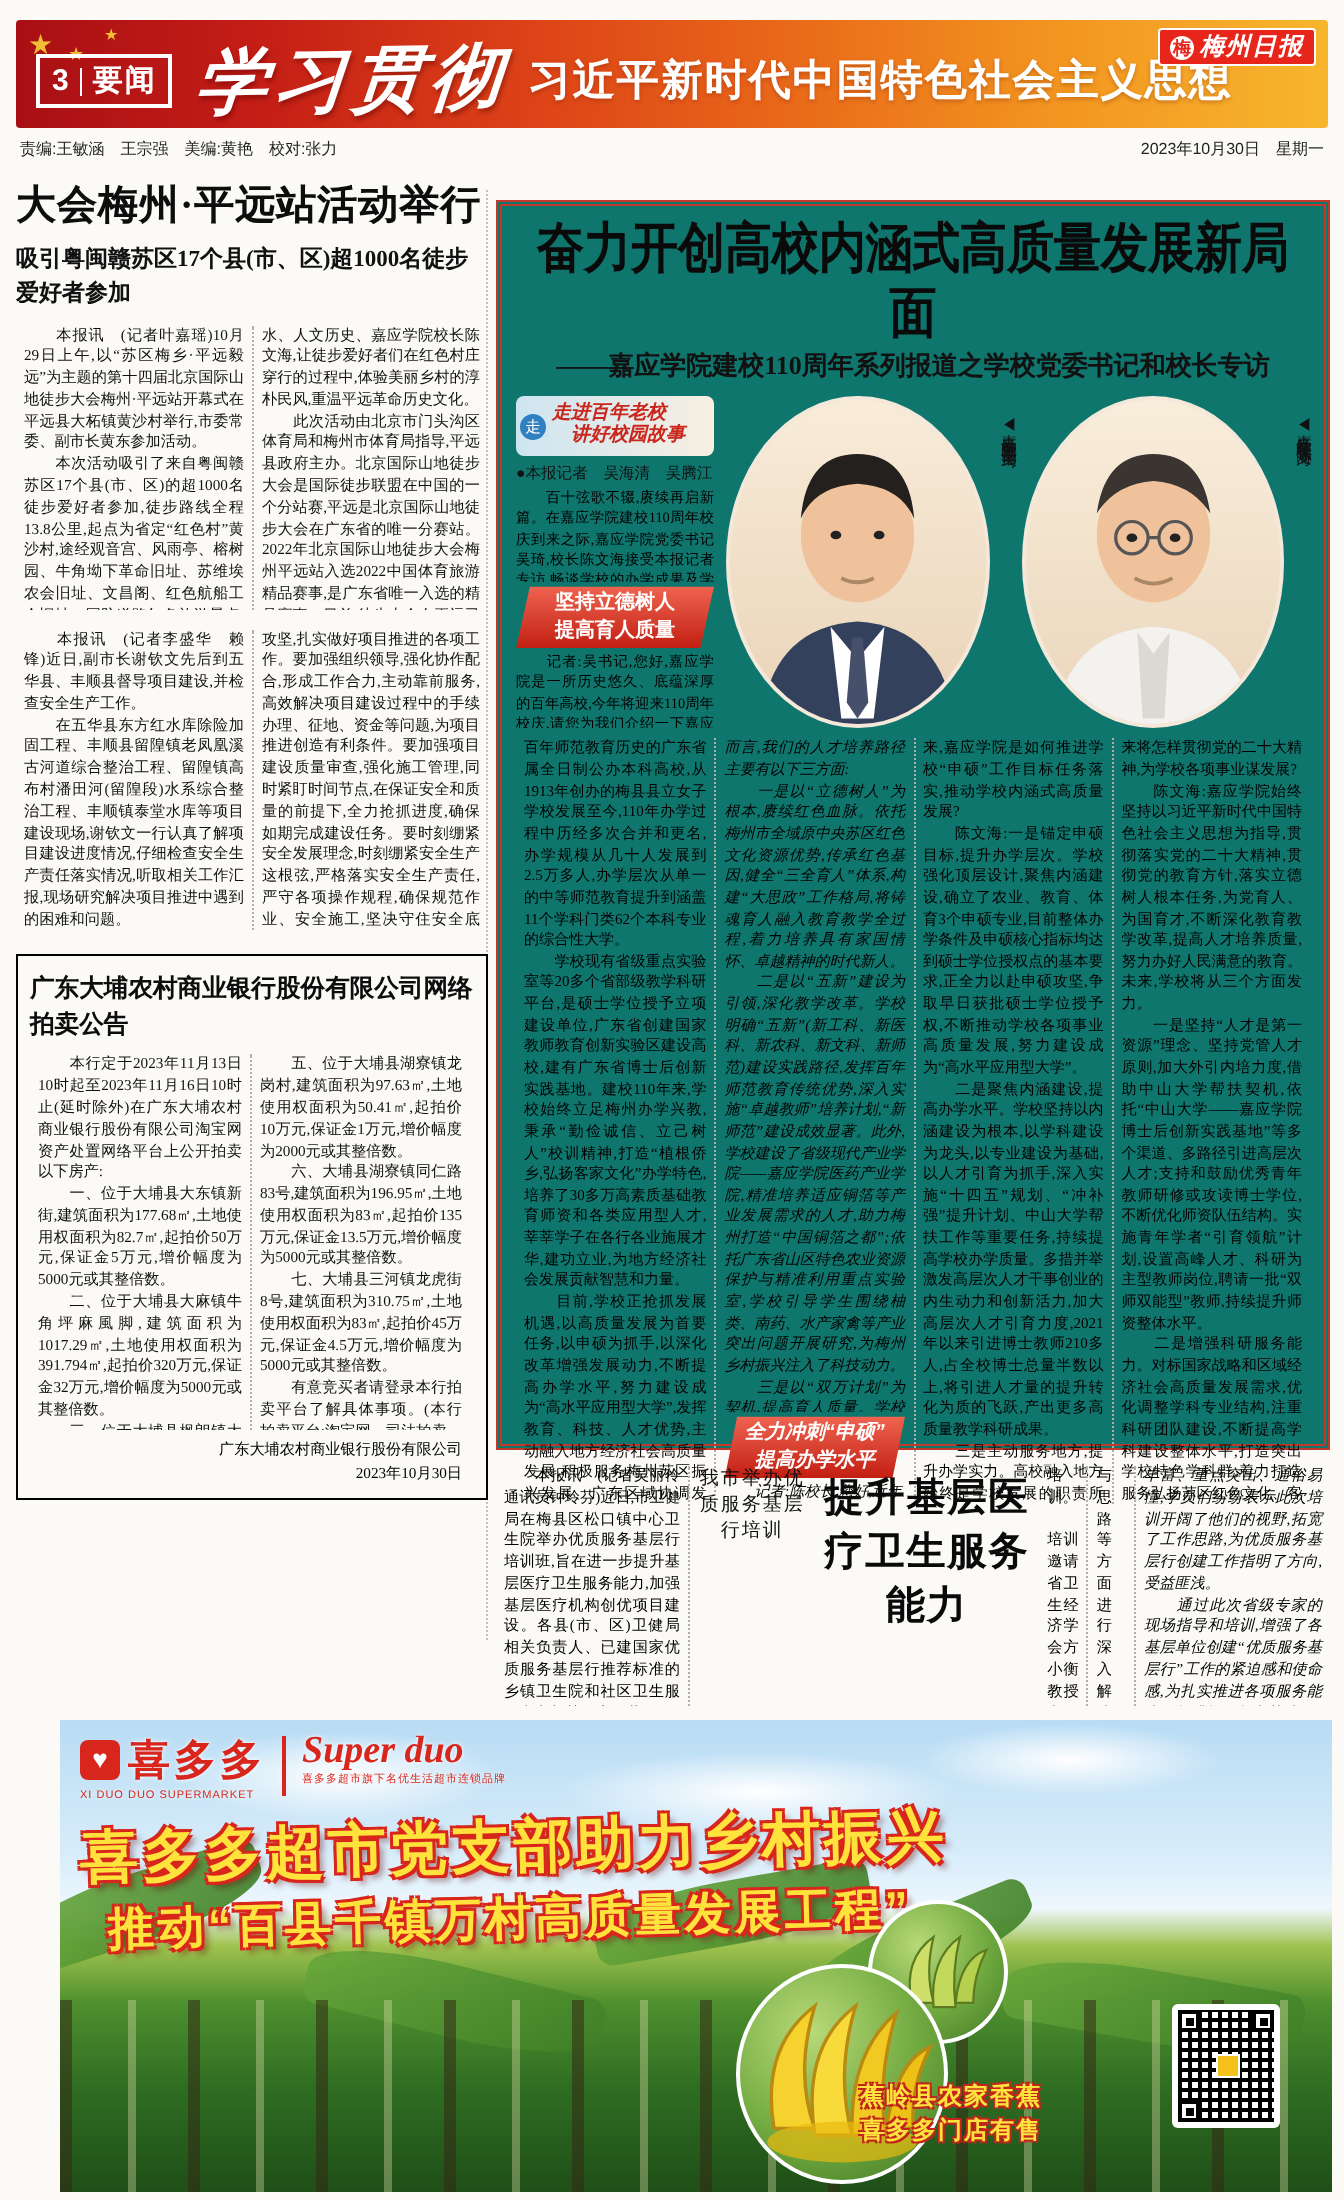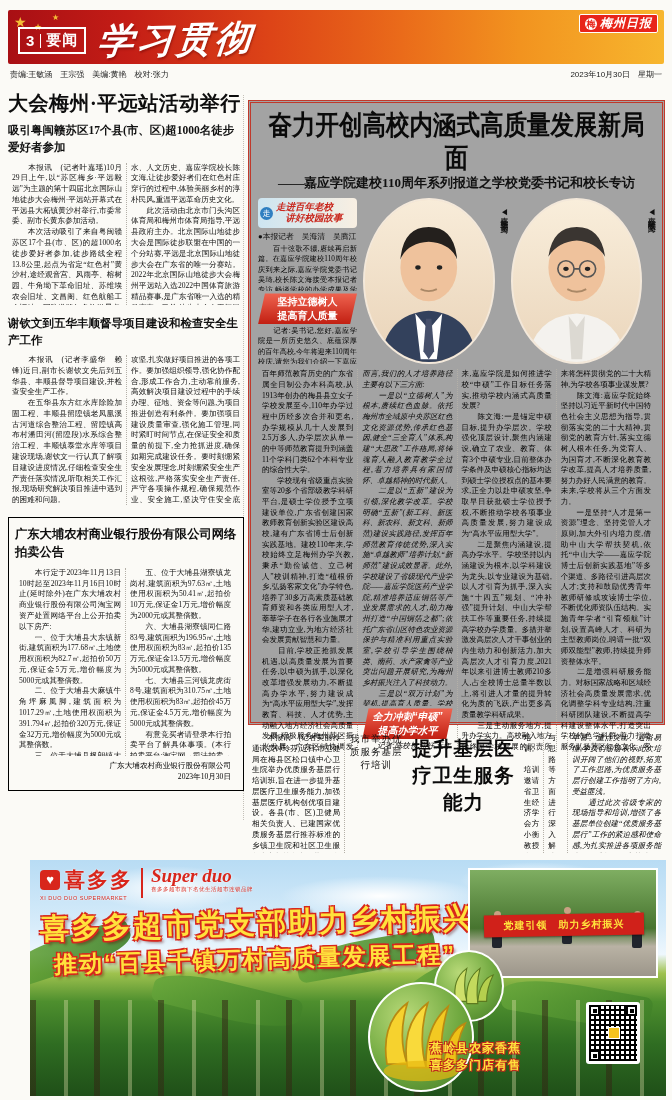--- a/index.html
+++ b/index.html
@@ -75,21 +75,21 @@
     margin-top:12px; border:1.5px solid #000; padding:7px 6px; background:#fbfaf6;
   }
   #auction-hl { font-size:12.3px; font-weight:900; line-height:1.5; color:#0d0d0d; font-family:"Liberation Sans",sans-serif; }
   #auction-body { margin-top:6px; height:188px; }
   #auction-body .bcol { width:110px; height:188px; }
   #auction-sign { margin-top:4px; font-size:7.6px; text-align:right; line-height:1.5; padding-right:6px; }
 
   
   #feature {
     position:absolute; left:248px; top:100px; width:417px; height:625px;
-    border:3px double #c0392b; background:#a3a3a3; padding:6px 7px;
+    border:3px double #c0392b; background:#0f766e; padding:6px 7px;
   }
   #feature-hl {
     font-size:23.5px; font-weight:900; text-align:center; color:#0a0a0a;
     letter-spacing:0px; line-height:1.2; transform:scaleY(1.15); transform-origin:top;
   }
   #feature-sub { font-size:13px; font-weight:bold; text-align:center; margin-top:9px; color:#111; }
   #feature-row1 { display:flex; margin-top:6px; height:166px; }
   #intro-col { width:102px; display:flex; flex-direction:column; padding-right:3px; }
   #series-badge {
     background:linear-gradient(90deg,#cde5f1,#f8efe2); border-radius:4px;
@@ -210,20 +210,21 @@
     <span class="banner-star" style="left:6px;top:4px;">★</span>
     <span class="banner-star" style="left:26px;top:12px;font-size:9px;">★</span>
     <span class="banner-star" style="left:44px;top:3px;font-size:8px;">★</span>
     <div id="banner-row">
       <div id="page-tag">
         <span>3</span>
         <span class="sep"></span>
         <span>要闻</span>
       </div>
       <div id="calligraphy">学习贯彻</div>
+      <div id="banner-slogan">习近平新时代中国特色社会主义思想</div>
     </div>
     <div id="paper-logo">
       <span class="glyph">梅</span>
       <span class="name">梅州日报</span>
     </div>
   </div>
 
   <div id="editors-row">
     <span>责编:王敏涵　王宗强　美编:黄艳　校对:张力</span>
     <span>2023年10月30日　星期一</span>
@@ -240,21 +241,20 @@
       <div id="hiking-sub">吸引粤闽赣苏区17个县(市、区)超1000名徒步爱好者参加</div>
       <div id="hiking-body" class="body-cols">
         <div class="bcol flow">　　本报讯　(记者叶嘉瑶)10月29日上午,以“苏区梅乡·平远毅远”为主题的第十四届北京国际山地徒步大会梅州·平远站开幕式在平远县大柘镇黄沙村举行,市委常委、副市长黄东参加活动。
 　　本次活动吸引了来自粤闽赣苏区17个县(市、区)的超1000名徒步爱好者参加,徒步路线全程13.8公里,起点为省定“红色村”黄沙村,途经观音宫、风雨亭、榕树园、牛角坳下革命旧址、苏维埃农会旧址、文昌阁、红色航船工会旧址、国防道路红色旅游景点,最终抵达大柘镇等二村党群服务中心。整体,该路线设计充分融合了平远县的自然山</div>
         <div class="bcol flow">水、人文历史、嘉应学院校长陈文海,让徒步爱好者们在红色村庄穿行的过程中,体验美丽乡村的淳朴民风,重温平远革命历史文化。
 　　此次活动由北京市门头沟区体育局和梅州市体育局指导,平远县政府主办。北京国际山地徒步大会是国际徒步联盟在中国的一个分站赛,平远是北京国际山地徒步大会在广东省的唯一分赛站。2022年北京国际山地徒步大会梅州平远站入选2022中国体育旅游精品赛事,是广东省唯一入选的精品赛事。目前,徒步大会在平远已经举办了四届,带动了文旅体融合发展。</div>
       </div>
     </div>
 
     <div id="safety">
-      <div id="safety-kicker">谢钦文到五华丰顺督导项目建设和检查安全生产工作</div>
       <div id="safety-body" class="body-cols">
         <div class="bcol flow">　　本报讯　(记者李盛华　赖锋)近日,副市长谢钦文先后到五华县、丰顺县督导项目建设,并检查安全生产工作。
 　　在五华县东方红水库除险加固工程、丰顺县留隍镇老凤凰溪古河道综合整治工程、留隍镇高布村潘田河(留隍段)水系综合整治工程、丰顺镇泰堂水库等项目建设现场,谢钦文一行认真了解项目建设进度情况,仔细检查安全生产责任落实情况,听取相关工作汇报,现场研究解决项目推进中遇到的困难和问题。
 　　谢钦文指出,相关项目是人民群众高度关注的民生项目,事关经济社会发展,各有关单位要提高政治站位,坚持以人民为中心的发展思想,增强责任感,克服困难,集中</div>
         <div class="bcol flow">攻坚,扎实做好项目推进的各项工作。要加强组织领导,强化协作配合,形成工作合力,主动靠前服务,高效解决项目建设过程中的手续办理、征地、资金等问题,为项目推进创造有利条件。要加强项目建设质量审查,强化施工管理,同时紧盯时间节点,在保证安全和质量的前提下,全力抢抓进度,确保如期完成建设任务。要时刻绷紧安全发展理念,时刻绷紧安全生产这根弦,严格落实安全生产责任,严守各项操作规程,确保规范作业、安全施工,坚决守住安全底线,保障人民群众生命财产安全。要以项目建设为契机,持续改善人民群众的生产生活条件和人居环境,打造区域亮点,带动乡村旅游发展,促进乡村振兴,持续增进民生福祉。</div>
       </div>
     </div>
 
     <div id="auction">
       <div id="auction-hl">广东大埔农村商业银行股份有限公司网络拍卖公告</div>
@@ -413,26 +413,20 @@
       <div id="brand-sep"></div>
       <div>
         <div id="brand-en">Super duo</div>
         <div class="brand-tag">喜多多超市旗下名优生活超市连锁品牌</div>
       </div>
     </div>
 
     <div class="ad-slogan" id="ad-slogan1">喜多多超市党支部助力乡村振兴</div>
     <div class="ad-slogan" id="ad-slogan2">推动“百县千镇万村高质量发展工程”</div>
 
-    <div id="ad-inset">
-      <div class="person" style="left:22px;top:48px;"></div>
-      <div class="person" style="left:92px;top:44px;"></div>
-      <div class="person" style="left:162px;top:48px;"></div>
-      <div id="inset-banner">党建引领　助力乡村振兴</div>
-    </div>
 
     <div class="banana-circle" id="banana-small">
       <svg viewBox="0 0 60 60">
         <g stroke="#5c7a1f" stroke-width="1">
           <path d="M18 44 Q14 24 28 14 Q24 30 28 44 Z" fill="#cfe06a"></path>
           <path d="M28 46 Q26 24 40 14 Q36 30 38 46 Z" fill="#c3d95d"></path>
           <path d="M38 44 Q40 24 52 20 Q46 32 46 44 Z" fill="#b5cf4e"></path>
         </g>
       </svg>
     </div>

